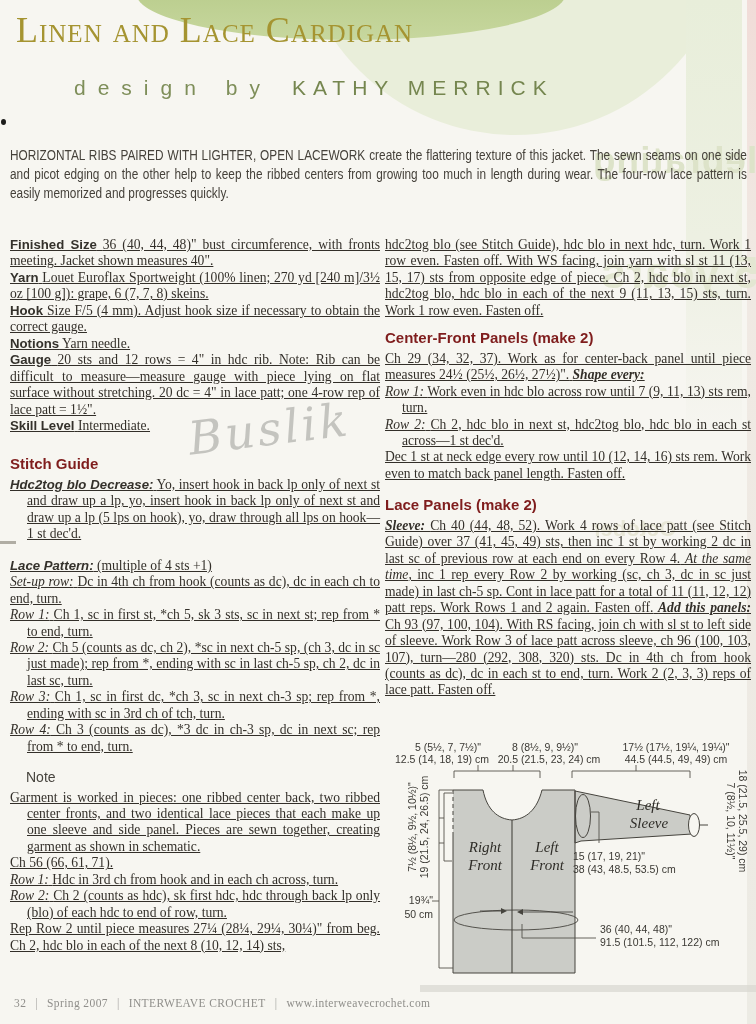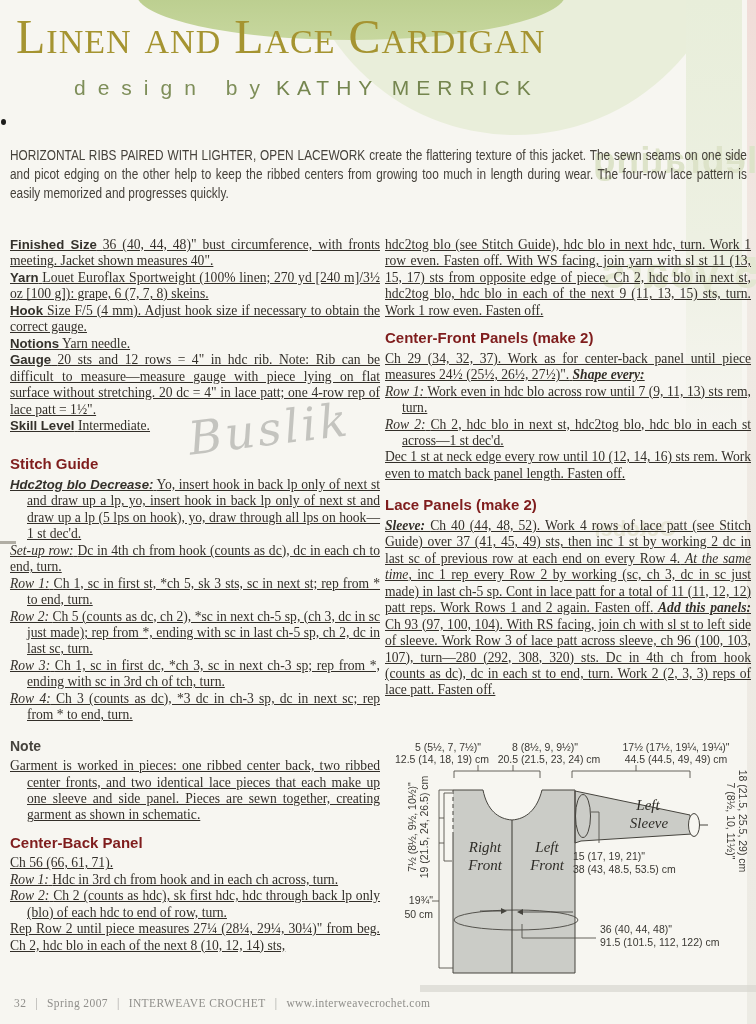--- a/index.html
+++ b/index.html
@@ -17,45 +17,45 @@
   .scan-band{position:absolute;left:420px;top:985px;width:336px;height:7px;background:#d9d8d2;opacity:.75;}
   .dot{position:absolute;left:1px;top:119px;width:5px;height:6px;border-radius:50%;background:#1d1d1b;}
   .smudge{position:absolute;left:0;top:541px;width:16px;height:3px;background:#b0ada4;}
   .ghost{position:absolute;font-family:"Liberation Sans",sans-serif;font-weight:bold;
          white-space:nowrap;transform:scaleX(-1);filter:blur(.6px);}
   .ghost1{left:592px;top:140px;font-size:37px;color:#dde3c9;letter-spacing:1px;}
   .ghost2{left:600px;top:248px;font-size:44px;color:#e3e7d2;letter-spacing:1px;}
   .ghost3{left:592px;top:516px;font-size:22px;color:#e7e6d6;}
   
   .title{position:absolute;left:16px;top:12px;margin:0;font-family:"Liberation Serif",serif;
-         font-variant:small-caps;font-weight:normal;font-size:48px;line-height:1.05;
+         font-variant:small-caps;font-weight:normal;font-size:36px;line-height:1.05;
          color:#a59431;letter-spacing:1px;z-index:3;}
   .byline{position:absolute;left:74px;top:76px;font-family:"Liberation Sans",sans-serif;
           font-size:21px;color:#7e8e59;z-index:3;white-space:nowrap;}
   .byline .pre{letter-spacing:12px;}
-  .byline .name{letter-spacing:7px;margin-left:4px;color:#75864f;}
+  .byline .name{letter-spacing:7px;margin-left:20px;color:#75864f;}
   .intro{position:absolute;left:10px;top:146px;width:872px;transform:scaleX(.845);
          transform-origin:0 0;font-family:"Liberation Sans",sans-serif;font-size:14px;
          line-height:19px;color:#45413a;text-align:justify;z-index:3;margin:0;}
   
   .col{position:absolute;top:237px;font-size:13.6px;line-height:16.45px;text-align:justify;z-index:2;}
   .col-left{left:10px;width:370px;}
   .col-right{left:385px;width:366px;}
   .col p{margin:0;text-decoration:underline;}
   .lead-b{font-family:"Liberation Sans",sans-serif;font-weight:bold;font-size:13.2px;color:#34312b;}
   .lead-bi{font-family:"Liberation Sans",sans-serif;font-weight:bold;font-style:italic;
            font-size:13.2px;color:#34312b;}
   .i{font-style:italic;}
   .bi{font-weight:bold;font-style:italic;}
   .row{padding-left:17px;text-indent:-17px;}
   .hang{padding-left:17px;text-indent:-17px;}
   .h-olive{font-family:"Liberation Sans",sans-serif;font-weight:bold;font-size:15px;
            color:#7f1d1d;margin:0;line-height:1.1;}
-  .h-dark{font-family:"Liberation Sans",sans-serif;font-weight:bold;font-size:14px;
-          color:#46433d;margin:0;line-height:1.1;}
+  .h-dark{font-family:"Liberation Sans",sans-serif;font-weight:normal;font-size:14px;
+          color:#46433d;margin:16px;line-height:1.1;}
   .mt-sec{margin-top:22px !important;}
   .mt-sm{margin-top:11px !important;}
   .mt-md{margin-top:15px !important;}
   .mb-xs{margin-bottom:4px !important;}
   
   .watermark{position:absolute;left:188px;top:402px;font-family:"DejaVu Serif",serif;
              font-style:italic;font-size:46px;color:#a6a6a2;opacity:.62;letter-spacing:3px;
              transform:rotate(-7deg);z-index:4;}
   
   .schematic{position:absolute;left:395px;top:740px;z-index:2;}
@@ -116,20 +116,24 @@
     <p class="spec">
       <span class="lead-b">Skill Level</span>
       <span>Intermediate.</span>
     </p>
 
     <h2 class="h-olive mt-sec mb-xs">Stitch Guide</h2>
     <p class="hang">
       <span class="lead-bi">Hdc2tog blo Decrease:</span>
       <span>Yo, insert hook in back lp only of next st and draw up a lp, yo, insert hook in back lp only of next st and draw up a lp (5 lps on hook), yo, draw through all lps on hook—1 st dec'd.</span>
     </p>
+    <p class="mt-md">
+      <span class="lead-bi">Lace Pattern:</span>
+      <span>(multiple of 4 sts +1)</span>
+    </p>
     <p>
       <span class="i">Set-up row:</span>
       <span>Dc in 4th ch from hook (counts as dc), dc in each ch to end, turn.</span>
     </p>
     <p class="row">
       <span class="i">Row 1:</span>
       <span>Ch 1, sc in first st, *ch 5, sk 3 sts, sc in next st; rep from * to end, turn.</span>
     </p>
     <p class="row">
       <span class="i">Row 2:</span>
@@ -140,21 +144,20 @@
       <span>Ch 1, sc in first dc, *ch 3, sc in next ch-3 sp; rep from *, ending with sc in 3rd ch of tch, turn.</span>
     </p>
     <p class="row">
       <span class="i">Row 4:</span>
       <span>Ch 3 (counts as dc), *3 dc in ch-3 sp, dc in next sc; rep from * to end, turn.</span>
     </p>
 
     <h2 class="h-dark mt-md mb-xs">Note</h2>
     <p class="hang">Garment is worked in pieces: one ribbed center back, two ribbed center fronts, and two identical lace pieces that each make up one sleeve and side panel. Pieces are sewn together, creating garment as shown in schematic.</p>
 
-    <h2 class="h-olive mt-sm mb-xs">Center-Back Panel</h2>
     <p>Ch 56 (66, 61, 71).</p>
     <p class="row">
       <span class="i">Row 1:</span>
       <span>Hdc in 3rd ch from hook and in each ch across, turn.</span>
     </p>
     <p class="row">
       <span class="i">Row 2:</span>
       <span>Ch 2 (counts as hdc), sk first hdc, hdc through back lp only (blo) of each hdc to end of row, turn.</span>
     </p>
     <p>Rep Row 2 until piece measures 27¼ (28¼, 29¼, 30¼)" from beg. Ch 2, hdc blo in each of the next 8 (10, 12, 14) sts,</p>

